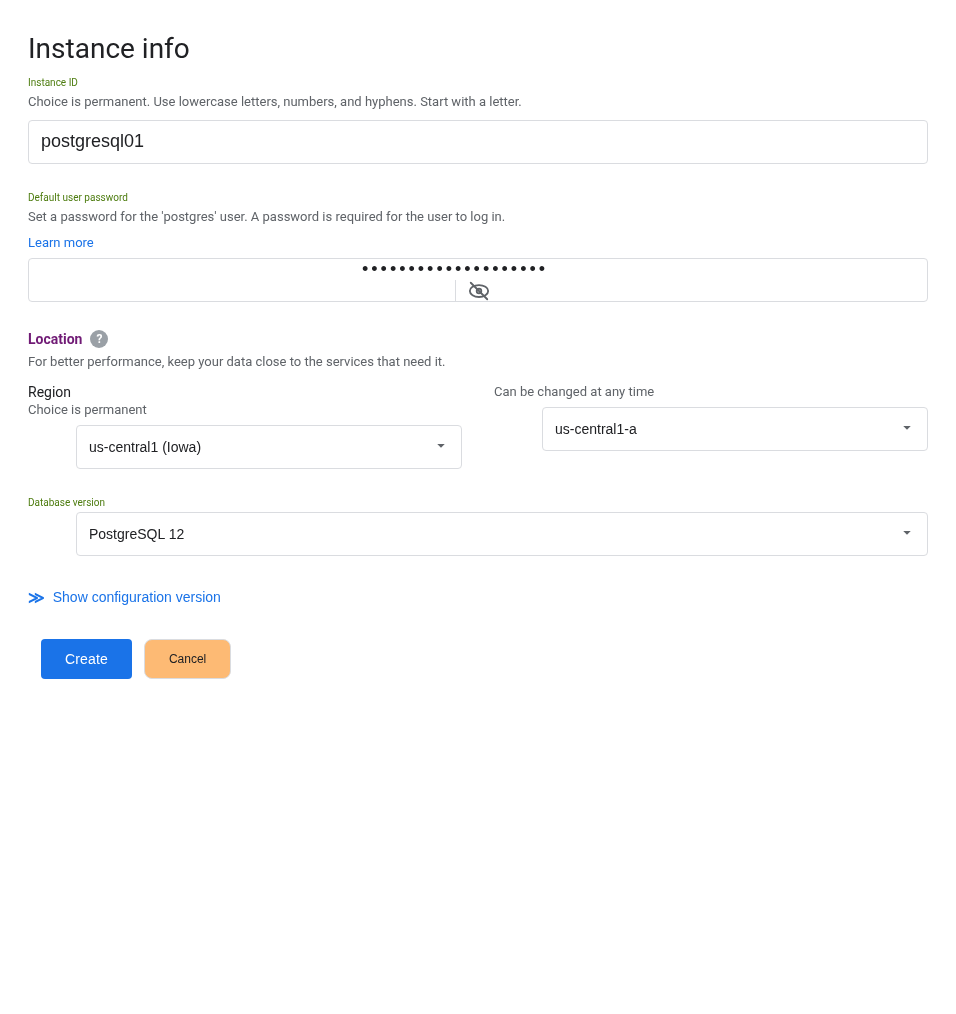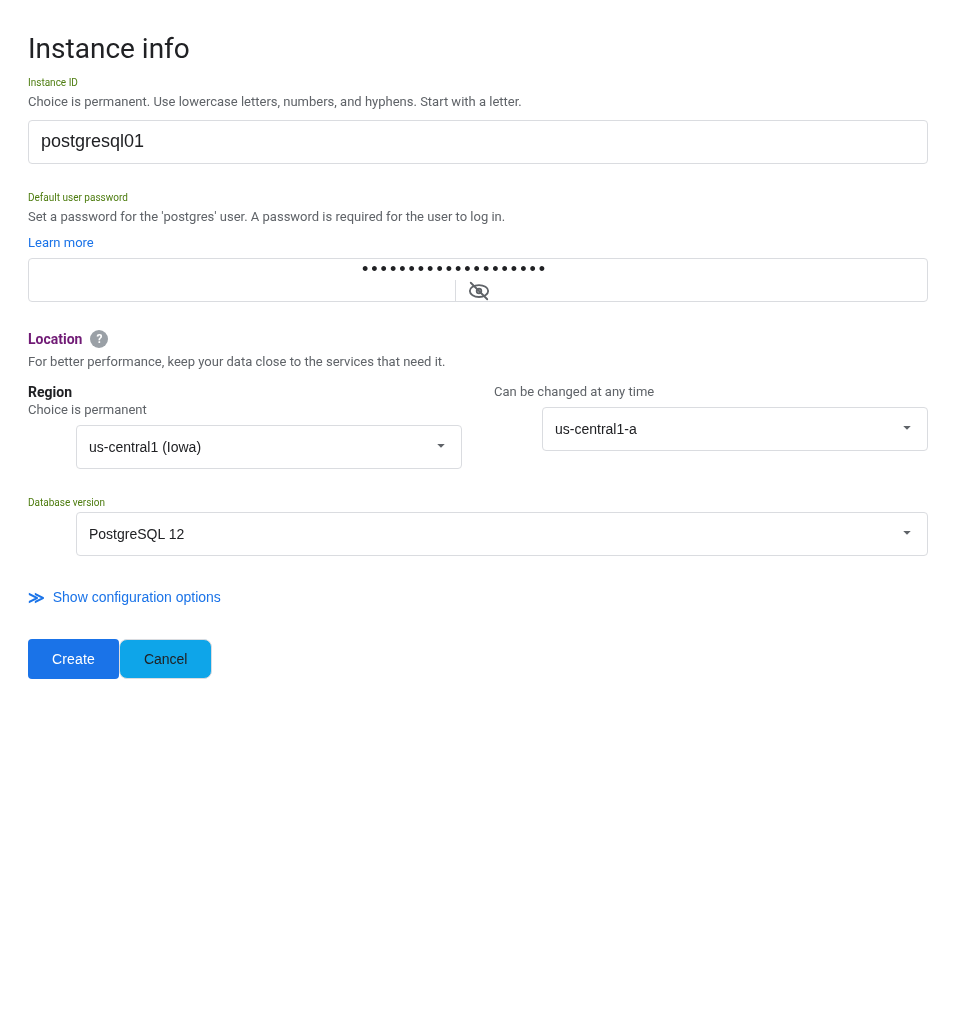--- a/index.html
+++ b/index.html
@@ -147,21 +147,21 @@
       gap: 32px;
       margin-top: 12px;
     }
 
     .region-col, .zone-col {
       flex: 1;
     }
 
     .sub-field-label {
       font-size: 14px;
-      font-weight: 700;
+      font-weight: 400;
       color: #202124;
       margin-bottom: 2px;
     }
 
     .sub-field-desc {
       font-size: 13px;
       color: #5f6368;
       margin-bottom: 8px;
     }
 
@@ -222,43 +222,45 @@
 
     .chevron-down-icon {
       color: #1a73e8;
       font-size: 16px;
       font-weight: 700;
     }
 
     .actions-row {
       display: flex;
       align-items: flex-end;
+      gap: 12px;
+      margin-left: 13px;
     }
 
     .create-btn {
       background: #1a73e8;
       color: #fff;
       border: none;
       border-radius: 4px;
       padding: 0 24px;
       height: 40px;
       font-size: 14px;
       font-weight: 500;
       cursor: pointer;
       letter-spacing: 0.01em;
     }
 
     .cancel-btn {
-      background: #0ea5e9;
+      background: #fdba74;
       color: #202124;
       border: 1px solid #dadce0;
       border-radius: 8px;
       padding: 0 24px;
       height: 40px;
-      font-size: 14px;
+      font-size: 12px;
       font-weight: 500;
       cursor: pointer;
     }
 
     
     .eye-icon-svg {
       width: 22px;
       height: 22px;
     }
   </style>
@@ -351,20 +353,20 @@
       <svg width="18" height="18" viewBox="0 0 24 24" fill="currentColor">
         <path d="M7 10l5 5 5-5z"></path>
       </svg>
     </span>
   </div>
 </div>
 
 <div class="show-config-row">
   <button class="show-config-btn">
     <span class="chevron-down-icon">≫</span>
-    <span>Show configuration options</span>
+    <span>Show configuration version</span>
   </button>
 </div>
 
 <div class="actions-row">
   <button class="create-btn">Create</button>
   <button class="cancel-btn">Cancel</button>
 </div>
 
 </body></html>

